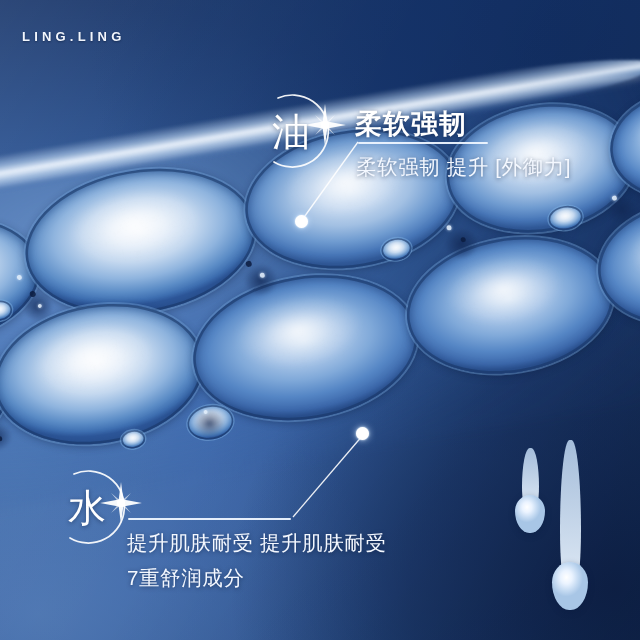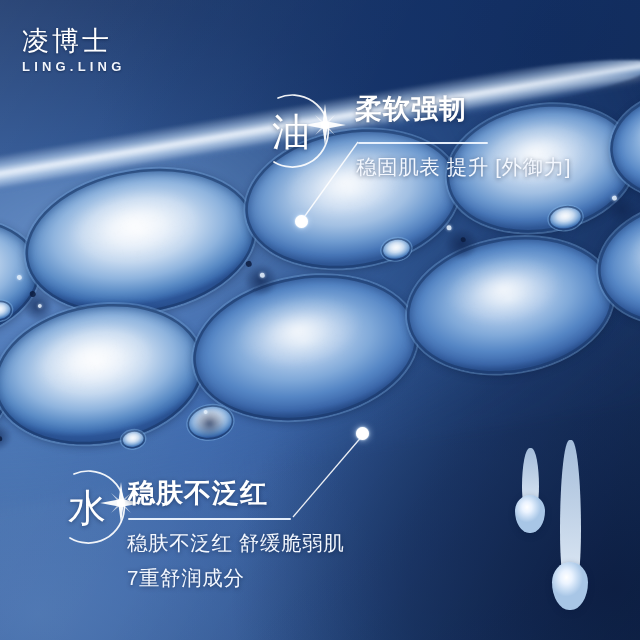--- a/index.html
+++ b/index.html
@@ -318,62 +318,60 @@
       <div class="drip-neck" style="left:522px; top:448px; width:17px; height:64px;"></div>
       <div class="drip-bulb" style="left:515px; top:495px; width:30px; height:38px;"></div>
     </div>
     <div>
       <div class="drip-neck" style="left:560px; top:440px; width:21px; height:150px;"></div>
       <div class="drip-bulb" style="left:552px; top:562px; width:36px; height:48px;"></div>
     </div>
   </div>
 
   <div class="logo">
-    <div class="logo-cn">凌博士</div>
     <div class="logo-en">LING.LING</div>
   </div>
 
   <div class="badge" style="left:252px; top:90px;">
     <svg class="ring" viewBox="0 0 84 84">
       <path d="M 26 8 A 36 36 0 1 1 22 72" fill="none" stroke="#ffffff" stroke-opacity="0.92" stroke-width="1.7" stroke-linecap="round"></path>
     </svg>
     <svg class="sparkle" viewBox="0 0 46 46" style="left:50px; top:12px;">
       <path d="M23 2 L25.3 19.4 L44 23 L25.3 26.6 L23 44 L20.7 26.6 L2 23 L20.7 19.4 Z" fill="#ffffff" fill-opacity="0.95"></path>
       <circle cx="23" cy="23" r="4.2" fill="#ffffff"></circle>
       <path d="M23 9 L24.2 21.8 L37 23 L24.2 24.2 L23 37 L21.8 24.2 L9 23 L21.8 21.8 Z" fill="#ffffff" fill-opacity="0.6" transform="rotate(45 23 23)"></path>
     </svg>
     <div class="glyph">油</div>
   </div>
 
-  <div class="callout-title" style="left:355px; top:93px;">柔软强韧</div>
+  <div class="callout-title" style="left:355px; top:108px;">柔软强韧</div>
   <div class="rule" style="left:358px; top:142px; width:130px;"></div>
 
   <svg class="leader" style="left:290px; top:140px; width:80px; height:90px;">
     <line x1="68" y1="2" x2="12" y2="80" stroke="#ffffff" stroke-opacity="0.9" stroke-width="1.3"></line>
   </svg>
   <div class="dot" style="left:295px; top:215px;"></div>
 
-  <div class="callout-body" style="left:356px; top:152px;">稳固肌表 提升 [外御力]</div>
+  <div class="callout-body" style="left:356px; top:152px;">柔软强韧 提升 [外御力]</div>
 
   <div class="badge" style="left:48px; top:466px;">
     <svg class="ring" viewBox="0 0 84 84">
       <path d="M 26 8 A 36 36 0 1 1 22 72" fill="none" stroke="#ffffff" stroke-opacity="0.92" stroke-width="1.7" stroke-linecap="round"></path>
     </svg>
     <svg class="sparkle" viewBox="0 0 46 46" style="left:50px; top:14px;">
       <path d="M23 2 L25.3 19.4 L44 23 L25.3 26.6 L23 44 L20.7 26.6 L2 23 L20.7 19.4 Z" fill="#ffffff" fill-opacity="0.95"></path>
       <circle cx="23" cy="23" r="4.2" fill="#ffffff"></circle>
       <path d="M23 9 L24.2 21.8 L37 23 L24.2 24.2 L23 37 L21.8 24.2 L9 23 L21.8 21.8 Z" fill="#ffffff" fill-opacity="0.6" transform="rotate(45 23 23)"></path>
     </svg>
     <div class="glyph">水</div>
   </div>
 
-  <div class="callout-title" style="left:128px; top:477px;">稳肤不泛红</div>
   <div class="rule" style="left:128px; top:518px; width:163px;"></div>
 
   <svg class="leader" style="left:285px; top:425px; width:90px; height:96px;">
     <line x1="78" y1="10" x2="8" y2="92" stroke="#ffffff" stroke-opacity="0.9" stroke-width="1.3"></line>
   </svg>
   <div class="dot" style="left:356px; top:427px;"></div>
 
-  <div class="callout-body" style="left:127px; top:528px;">稳肤不泛红  舒缓脆弱肌</div>
+  <div class="callout-body" style="left:127px; top:528px;">提升肌肤耐受  提升肌肤耐受</div>
   <div class="callout-body" style="left:127px; top:563px;text-align:right;">7重舒润成分</div>
 
 </div>
 
 </body></html>

